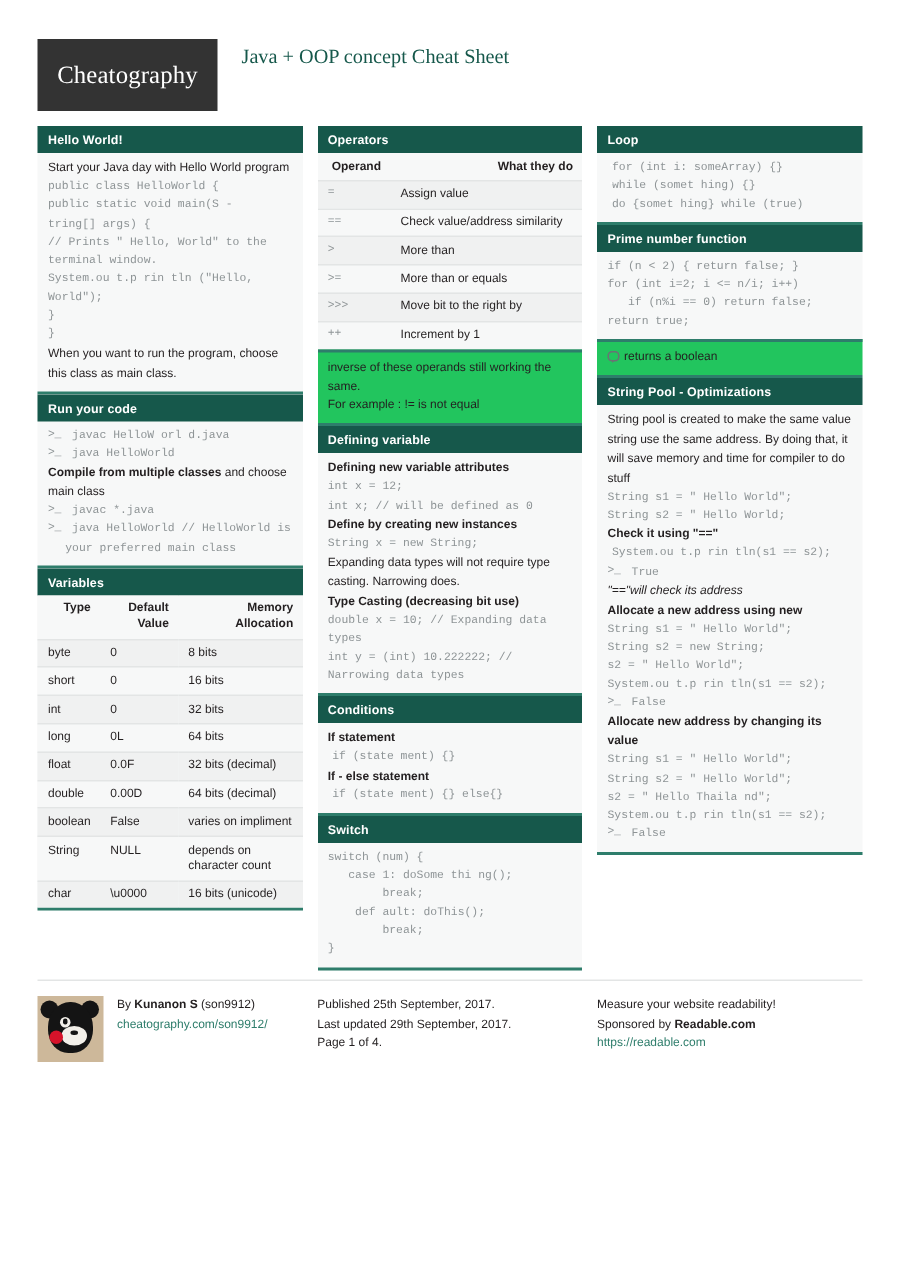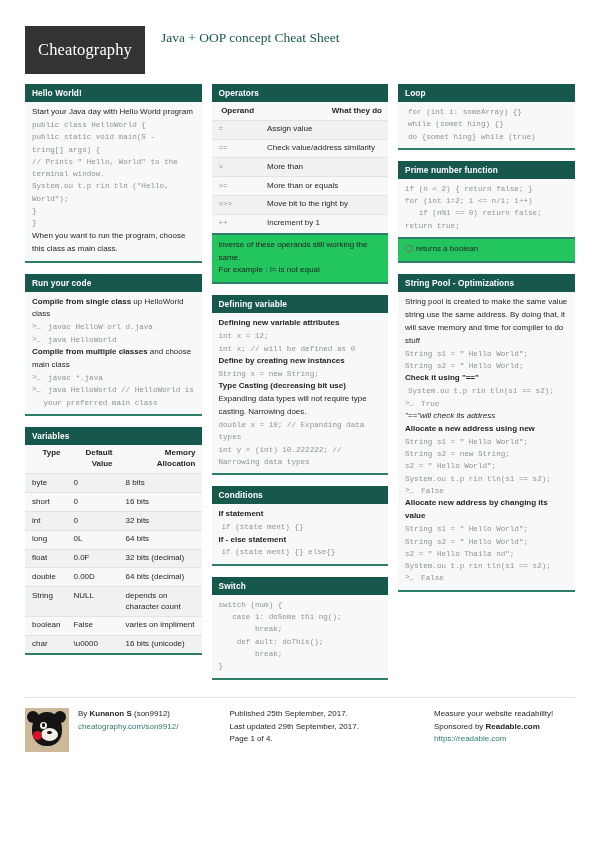--- a/index.html
+++ b/index.html
@@ -25,21 +25,21 @@
   .sheet-title { font-family:"Liberation Serif", serif; font-size:13.5px; color:#16584b; line-height:1.35; }
   .sheet-by { font-family:"Liberation Serif", serif; font-size:10.5px; color:#444; line-height:1.5; margin-top:1px; }
   .sheet-by b { font-weight:normal; }
   .sheet-by a { color:#16584b; text-decoration:none; }
 
   
   .columns { display:flex; gap:10px; align-items:flex-start; }
   .col { width:176.5px; flex:0 0 176.5px; }
 
   
-  .card { margin-bottom:11px; border-bottom:2.5px solid #2e7d6b; background:#f7f8f8; }
+  .card { border-bottom:2.5px solid #2e7d6b; background:#f7f8f8; }
   .card-head { background:#16584b; color:#ffffff; font-size:8.3px; font-weight:bold; padding:4px 6px 4px 7px; letter-spacing:.1px; }
   .card-body { padding:4px 7px 5px 7px; }
 
   
   .t { font-size:8px; line-height:1.62; color:#231f20; }
   .t.i { font-style:italic; }
   .code { font-family:"Liberation Mono", monospace; font-size:7.6px; line-height:1.62; color:#8e9496; white-space:pre-wrap; word-break:break-word; }
   .row { display:flex; align-items:flex-start; }
   .row .code, .row .t { flex:1 1 auto; }
 
@@ -59,21 +59,21 @@
   th, td { text-align:left; font-size:8px; padding:3.5px 6px 3.5px 7px; vertical-align:top; line-height:1.35; }
   th { font-weight:bold; color:#231f20;text-align:right; }
   tbody tr { border-top:1px solid #e3e5e5; }
   tbody tr:nth-child(odd) { background:#f0f1f1; }
   tbody tr:nth-child(even) { background:#f7f8f8; }
   thead tr { background:#f7f8f8; }
   td.mono { font-family:"Liberation Mono", monospace; font-size:7.6px; color:#8e9496; }
   .tbl-note { padding:4px 7px 5px 7px; background:#22c55e; border-top:2.5px solid #2e7d6b; }
 
   
-  .footer { display:flex; padding-top:10px; border-top:1px solid #e3e5e5; margin-top:6px;gap:18px; }
+  .footer { display:flex; padding-top:10px; border-top:1px solid #e3e5e5; margin-top:6px; }
   .fcol { width:176.5px; flex:0 0 176.5px; margin-right:10px; }
   .fcol.first { display:flex; }
   .avatar {
     width:44px; height:44px; flex:0 0 44px; margin-right:9px; overflow:hidden;
     background:#cdb89a; position:relative;
   }
   .kuma-head { position:absolute; left:7px; top:4px; width:30px; height:34px; background:#141414; border-radius:49% 49% 45% 45%; }
   .kuma-ear-l { position:absolute; left:2px; top:3px; width:12px; height:12px; background:#141414; border-radius:50%; }
   .kuma-ear-r { position:absolute; left:29px; top:3px; width:12px; height:12px; background:#141414; border-radius:50%; }
   .kuma-muzzle { position:absolute; left:16px; top:20px; width:17px; height:13px; background:#f2efe9; border-radius:50%; }
@@ -136,23 +136,20 @@
             </div>
             <div class="row">
               <span class="t">When you want to run the program, choose this class as main class.</span>
             </div>
           </div>
         </div>
         <div class="card">
           <div class="card-head">Run your code</div>
           <div class="card-body">
             <div class="row">
-              <span class="t"><b>Compile from single class</b><span> up HelloWorld class</span></span>
-            </div>
-            <div class="row">
               <span class="ico ico-term">&gt;_</span>
               <span class="code"> javac HelloW orl d.java</span>
             </div>
             <div class="row">
               <span class="ico ico-term">&gt;_</span>
               <span class="code"> java HelloWorld</span>
             </div>
             <div class="row">
               <span class="t"><b>Compile from multiple classes</b><span> and choose main class</span></span>
             </div>
@@ -201,28 +198,28 @@
                 <td>float</td>
                 <td>0.0F</td>
                 <td>32 bits (decimal)</td>
               </tr>
               <tr>
                 <td>double</td>
                 <td>0.00D</td>
                 <td>64 bits (decimal)</td>
               </tr>
               <tr>
+                <td>boolean</td>
+                <td>False</td>
+                <td>varies on impliment</td>
+              </tr>
+              <tr>
                 <td>String</td>
                 <td>NULL</td>
                 <td>depends on character count</td>
-              </tr>
-              <tr>
-                <td>boolean</td>
-                <td>False</td>
-                <td>varies on impliment</td>
               </tr>
               <tr>
                 <td>char</td>
                 <td>\u0000</td>
                 <td>16 bits (unicode)</td>
               </tr>
             </tbody>
           </table>
         </div>
       </div>
@@ -280,24 +277,24 @@
             <div class="row">
               <span class="code">int x; // will be defined as 0</span>
             </div>
             <div class="row">
               <span class="t"><b>Define by creating new instances</b></span>
             </div>
             <div class="row">
               <span class="code">String x = new String;</span>
             </div>
             <div class="row">
+              <span class="t">Expanding data types will not require type casting. Narrowing does.</span>
+            </div>
+            <div class="row">
               <span class="t"><b>Type Casting (decreasing bit use)</b></span>
-            </div>
-            <div class="row">
-              <span class="t">Expanding data types will not require type casting. Narrowing does.</span>
             </div>
             <div class="row">
               <span class="code">double x = 10; // Expanding data types</span>
             </div>
             <div class="row">
               <span class="code">int y = (int) 10.222222; // Narrowing data types</span>
             </div>
           </div>
         </div>
         <div class="card">

